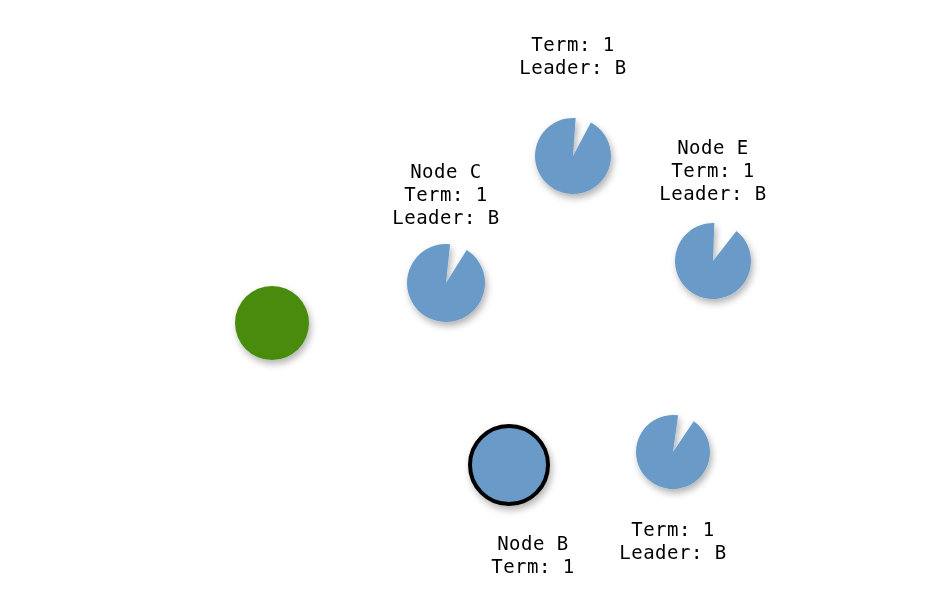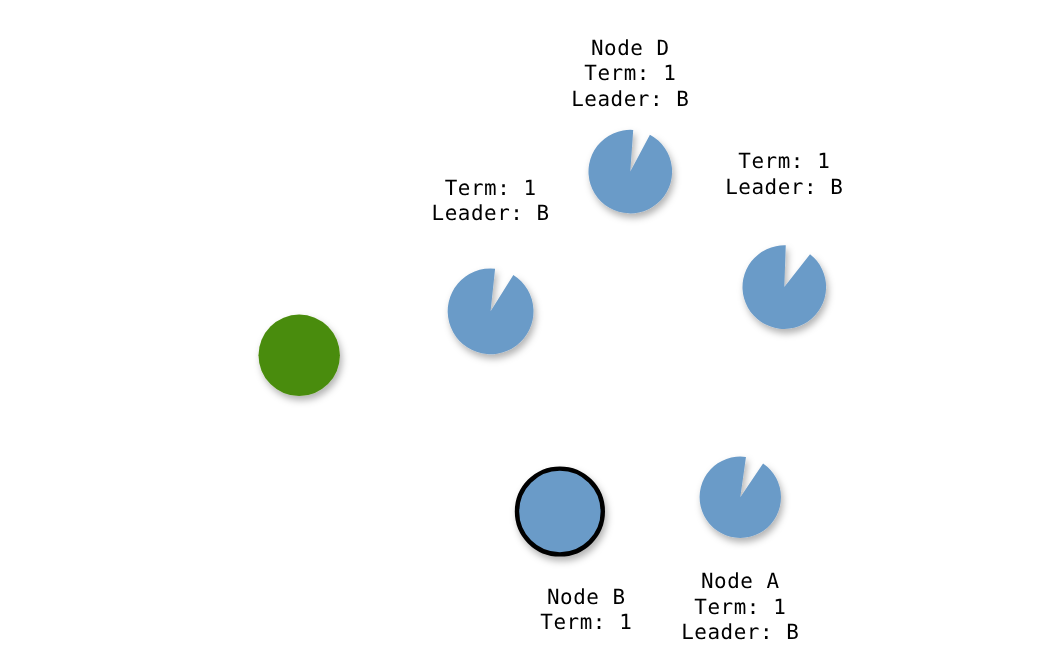--- a/index.html
+++ b/index.html
@@ -67,21 +67,21 @@
     <div class="node" style="left: 673px; top: 452px;">
       <svg width="86" height="86" viewBox="0 0 86 86">
         <defs>
           <filter id="ndshadow0" x="-60%" y="-60%" width="260%" height="260%">
             <feDropShadow dx="2" dy="4" stdDeviation="3.5" flood-color="#000000" flood-opacity="0.30"></feDropShadow>
           </filter>
         </defs>
         <path d="M 43 43 L 48.15 6.36 A 37 37 0 1 0 63.69 12.33 Z" fill="#6b9bc8" filter="url(#ndshadow0)"></path>
       </svg>
     </div>
-    <div class="node-label" style="left: 673px; top: 518px; color: rgb(0, 0, 0);"><span class="label-line">Node A</span><span class="label-line">Term: 1</span><span class="label-line">Leader: B</span></div>
+    <div class="node-label" style="left: 673px; top: 518px; color: rgb(0, 0, 0);"><span class="label-line">Term: 1</span><span class="label-line">Leader: B</span></div>
     <div class="node" style="left: 509px; top: 465px;">
       <svg width="90" height="90" viewBox="0 0 90 90">
         <defs>
           <filter id="ndshadow1" x="-60%" y="-60%" width="260%" height="260%">
             <feDropShadow dx="2" dy="4" stdDeviation="3.5" flood-color="#000000" flood-opacity="0.30"></feDropShadow>
           </filter>
         </defs>
         <path d="M 6 45 a 39 39 0 1 0 78 0 a 39 39 0 1 0 -78 0 Z" fill="#6b9bc8" filter="url(#ndshadow1)" stroke="#000000" stroke-width="4"></path>
       </svg>
     </div>
@@ -89,36 +89,36 @@
     <div class="node" style="left: 446px; top: 283px;">
       <svg width="90" height="90" viewBox="0 0 90 90">
         <defs>
           <filter id="ndshadow2" x="-60%" y="-60%" width="260%" height="260%">
             <feDropShadow dx="2" dy="4" stdDeviation="3.5" flood-color="#000000" flood-opacity="0.30"></feDropShadow>
           </filter>
         </defs>
         <path d="M 45 45 L 49.08 6.21 A 39 39 0 1 0 65.67 11.93 Z" fill="#6b9bc8" filter="url(#ndshadow2)"></path>
       </svg>
     </div>
-    <div class="node-label" style="left: 446px; top: 160px; color: rgb(0, 0, 0);"><span class="label-line">Term: 1</span><span class="label-line">Leader: B</span></div>
+    <div class="node-label" style="left: 446px; top: 160px; color: rgb(0, 0, 0);"><span class="label-line">Node C</span><span class="label-line">Term: 1</span><span class="label-line">Leader: B</span></div>
     <div class="node" style="left: 573px; top: 156px;">
       <svg width="88" height="88" viewBox="0 0 88 88">
         <defs>
           <filter id="ndshadow3" x="-60%" y="-60%" width="260%" height="260%">
             <feDropShadow dx="2" dy="4" stdDeviation="3.5" flood-color="#000000" flood-opacity="0.30"></feDropShadow>
           </filter>
         </defs>
         <path d="M 44 44 L 46.65 6.09 A 38 38 0 1 0 61.84 10.45 Z" fill="#6b9bc8" filter="url(#ndshadow3)"></path>
       </svg>
     </div>
-    <div class="node-label" style="left: 573px; top: 33px; color: rgb(0, 0, 0);"><span class="label-line">Node D</span><span class="label-line">Term: 1</span><span class="label-line">Leader: B</span></div>
+    <div class="node-label" style="left: 573px; top: 33px; color: rgb(0, 0, 0);"><span class="label-line">Term: 1</span><span class="label-line">Leader: B</span></div>
     <div class="node" style="left: 713px; top: 261px;">
       <svg width="88" height="88" viewBox="0 0 88 88">
         <defs>
           <filter id="ndshadow4" x="-60%" y="-60%" width="260%" height="260%">
             <feDropShadow dx="2" dy="4" stdDeviation="3.5" flood-color="#000000" flood-opacity="0.30"></feDropShadow>
           </filter>
         </defs>
         <path d="M 44 44 L 45.33 6.02 A 38 38 0 1 0 67.40 14.06 Z" fill="#6b9bc8" filter="url(#ndshadow4)"></path>
       </svg>
     </div>
-    <div class="node-label" style="left: 713px; top: 136px; color: rgb(0, 0, 0);"><span class="label-line">Term: 1</span><span class="label-line">Leader: B</span></div>
+    <div class="node-label" style="left: 713px; top: 136px; color: rgb(0, 0, 0);"><span class="label-line">Node E</span><span class="label-line">Term: 1</span><span class="label-line">Leader: B</span></div>
   </div>
 
 </body></html>

